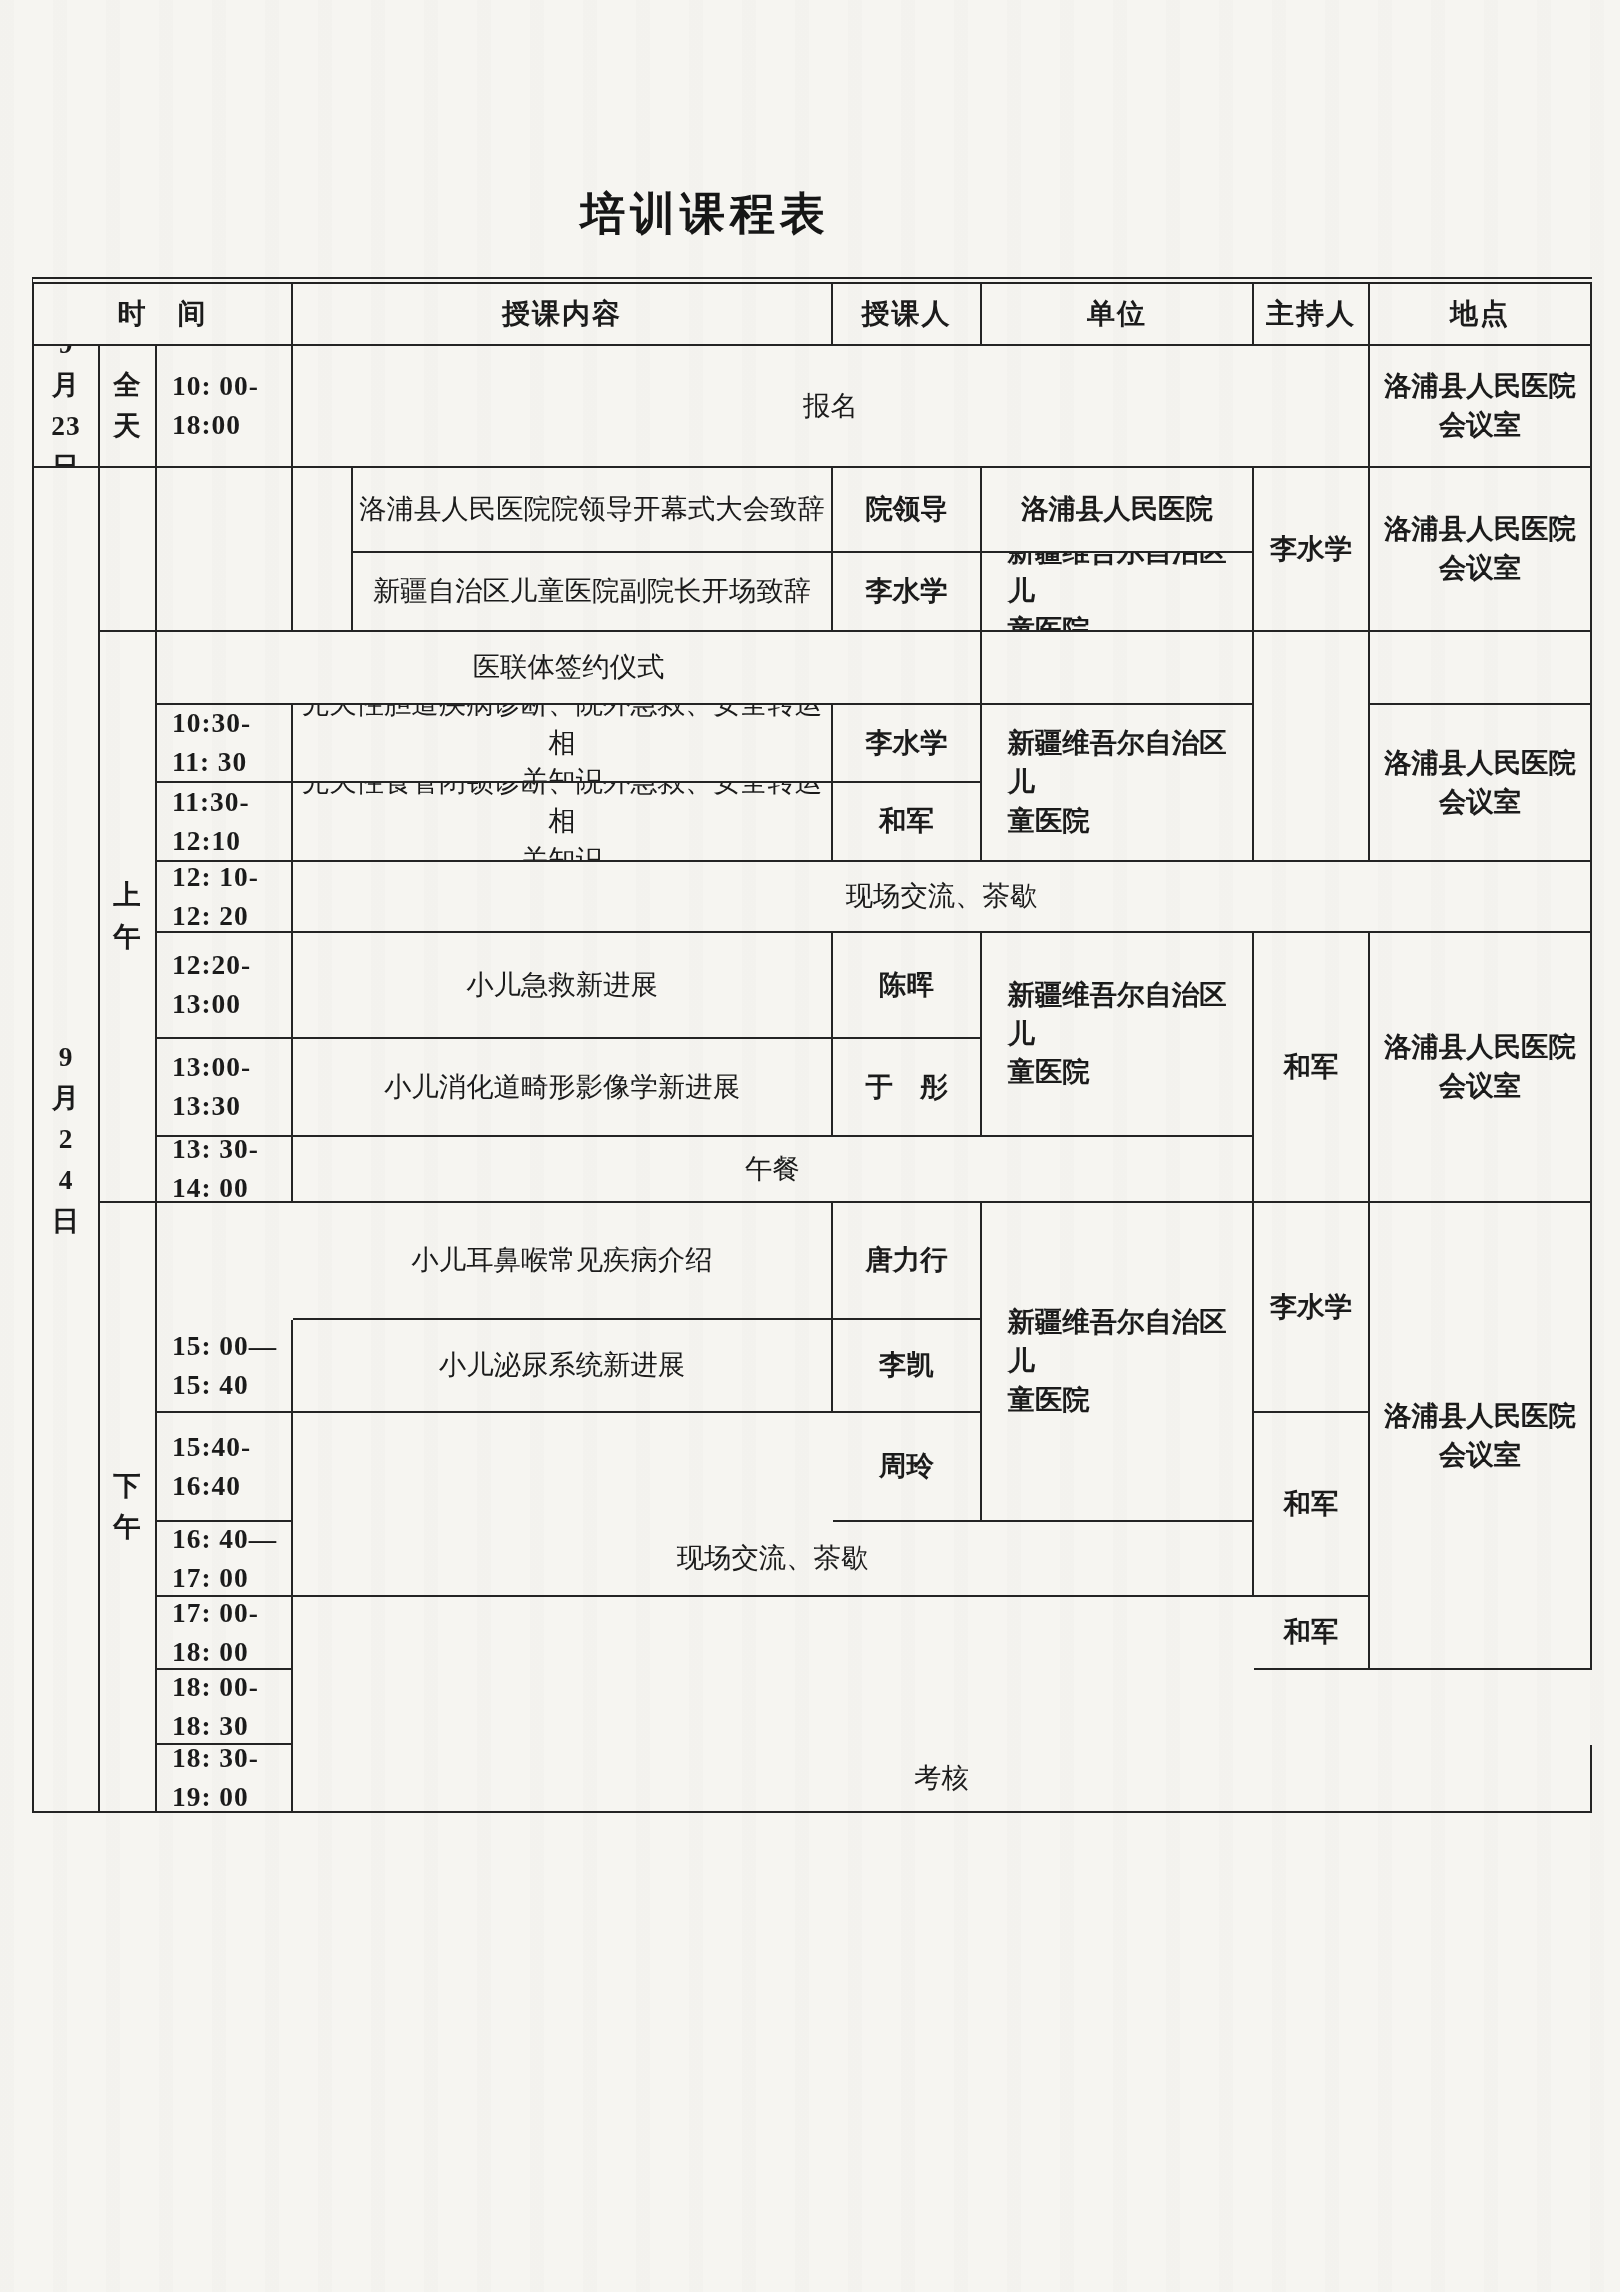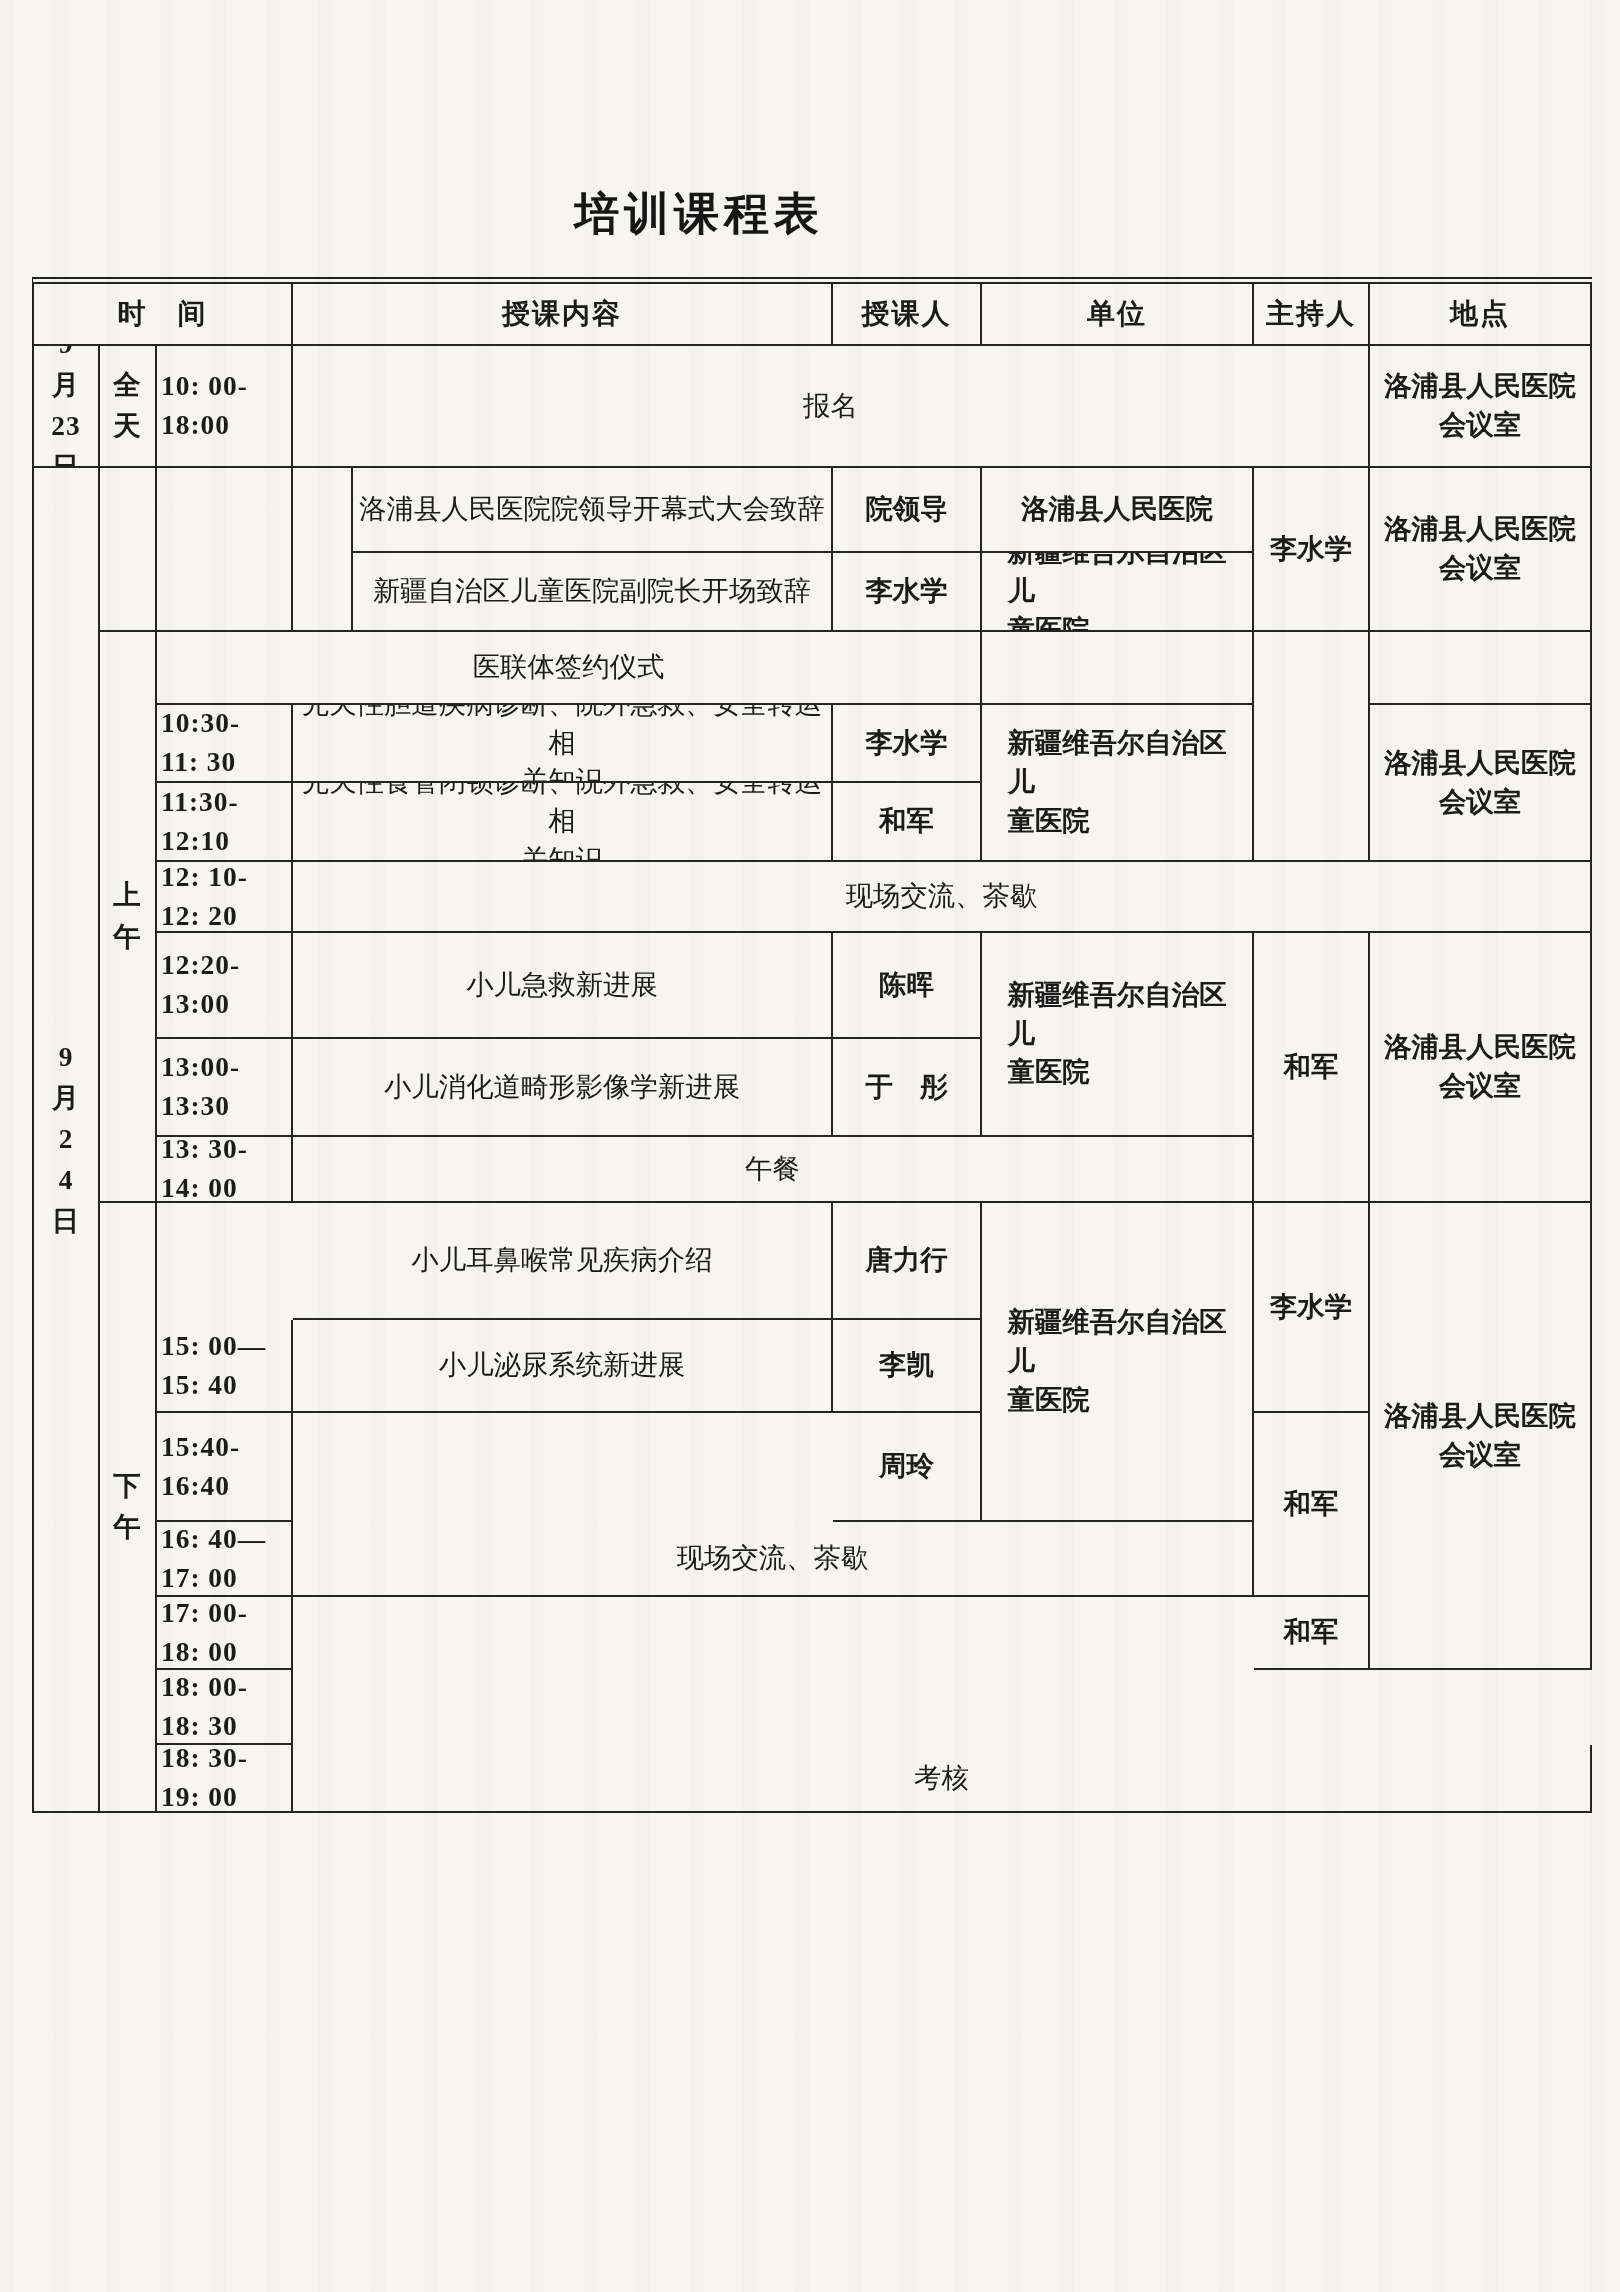--- a/index.html
+++ b/index.html
@@ -9,41 +9,42 @@
     background-image:repeating-linear-gradient(90deg, rgba(0,0,0,0.010) 0 13.7px, rgba(0,0,0,0) 13.7px 53px);
     font-family:"Liberation Serif", serif;
     color:#1b1b1b;
     position:relative;
     overflow:hidden;
   }
   .title{
     position:absolute;top:184px;left:0;width:1398px;
     text-align:center;font-size:45px;font-weight:700;letter-spacing:4.9px;
     color:#161616;
+    padding-left:6px;
   }
   .grid{
     position:absolute;left:32px;top:277px;
     display:grid;
     grid-template-columns:66px 57px 136px 60px 480px 149px 272px 116px 222px;
     grid-template-rows:62px 122px 85px 79px 73px 78px 79px 71px 106px 98px 66px 117px 93px 109px 75px 73px 75px 68px;
     border-top:7.8px double #222;
     border-left:2px solid #222;
   }
   .c{
     border-right:2px solid #242424;
     border-bottom:2px solid #242424;
     display:flex;align-items:center;justify-content:center;
     text-align:center;
     font-size:27.4px;font-weight:600;line-height:1.42;
     white-space:pre-line;
     overflow:hidden;
     padding:2px 3.9px;box-sizing:border-box;
   }
   .hdr{font-size:28px;font-weight:700;letter-spacing:2px;}
-  .tl{justify-content:flex-start;text-align:left;padding-left:4px;letter-spacing:1px;}
+  .tl{justify-content:flex-start;text-align:left;padding-left:15px;letter-spacing:1px;}
   .ul{justify-content:flex-start;text-align:left;padding-left:25.5px;}
   .vert{line-height:1.5;letter-spacing:1px;}
   .ttl{font-weight:400;}
 </style>
 </head>
 <body>
 
 <div class="title">培训课程表</div>
 
 <div class="grid">

